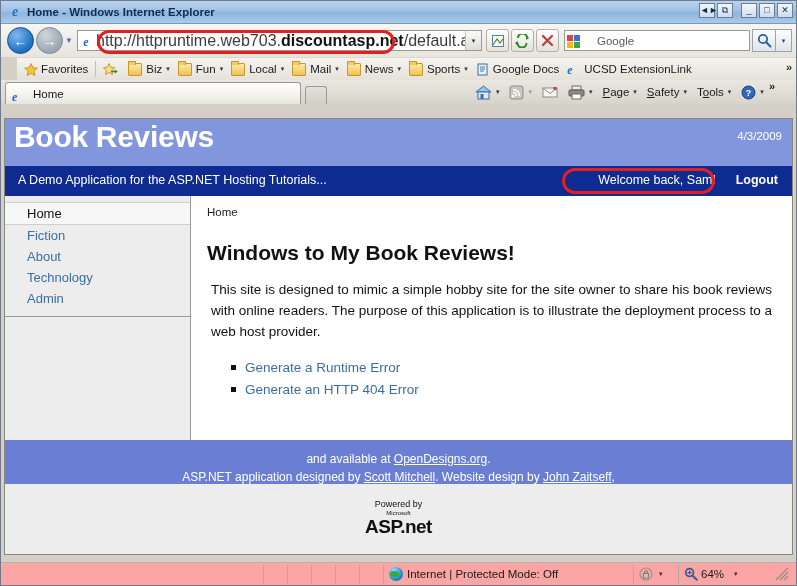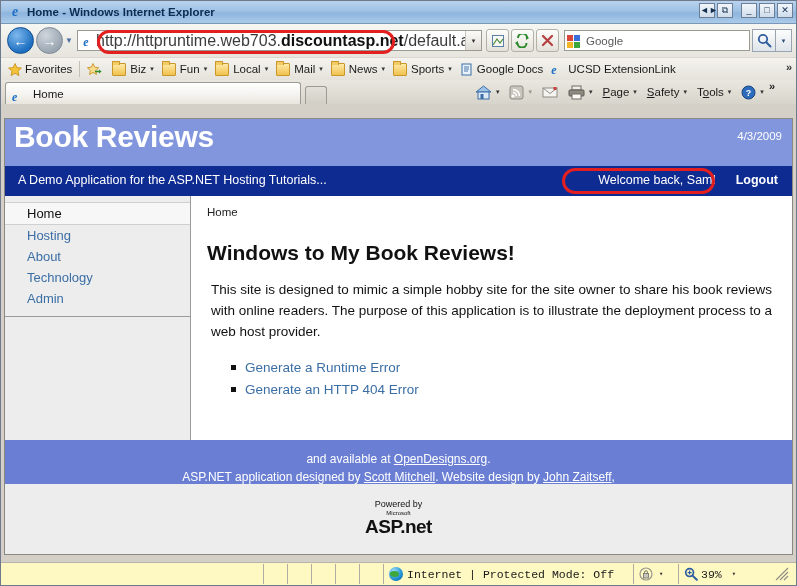--- a/index.html
+++ b/index.html
@@ -51,35 +51,35 @@
   .url-text b{color:#111;font-weight:bold;}
   .url-drop{width:15px;height:19px;flex:0 0 auto;border-left:1px solid #c5c5bd;
     background:linear-gradient(to bottom,#fbfbf9,#dedcd4);
     font-size:7px;text-align:center;line-height:19px;color:#333;}
   .abtn{width:23px;height:23px;flex:0 0 auto;margin-left:2px;
     border:1px solid #b3b0a6;border-radius:3px;
     background:linear-gradient(to bottom,#fdfdfc,#e3e1d9);
     display:flex;align-items:center;justify-content:center;box-sizing:border-box;}
   .searchwrap{width:186px;height:21px;flex:0 0 auto;margin-left:5px;display:flex;
     align-items:center;background:#fff;border:1px solid #9a9a93;box-sizing:border-box;}
-  .search-txt{font-size:11.5px;color:#5a5a5a;padding-left:4px;}
+  .search-txt{font-size:11.5px;color:#5a5a5a;padding-left:4px;margin-left:11px;}
   .gicon{width:15px;height:14px;margin-left:2px;position:relative;flex:0 0 auto;}
   .sbtn{width:24px;height:23px;flex:0 0 auto;border:1px solid #9aa4ae;
     background:linear-gradient(to bottom,#fdfdfd,#dfe5ea);
     display:flex;align-items:center;justify-content:center;margin-left:2px;box-sizing:border-box;}
   .sbtn2{width:16px;height:23px;flex:0 0 auto;border:1px solid #9aa4ae;border-left:none;
     background:linear-gradient(to bottom,#fdfdfd,#dfe5ea);
     display:flex;align-items:center;justify-content:center;box-sizing:border-box;
     font-size:7px;color:#2a4d7a;}
 
   
   .favbar{height:22px;display:flex;align-items:center;
     background:linear-gradient(to bottom,#f4f3ef,#e4e2da);
     border-top:1px solid #d9d7cf;padding:0 3px;font-size:11.5px;color:#1a1a1a;
-    position:relative;}
+    position:relative;margin-left:16px;}
   .favitem{display:flex;align-items:center;height:19px;padding:0 4px;white-space:nowrap;flex:0 0 auto;}
   .vsep{width:1px;height:16px;background:#c3c0b6;margin:0 3px;flex:0 0 auto;}
   .star{width:14px;height:13px;margin-right:3px;flex:0 0 auto;position:relative;}
   .folder{width:12px;height:11px;margin-right:4px;flex:0 0 auto;position:relative;
     background:linear-gradient(to bottom,#ffe9a8,#f0c24e);
     border:1px solid #c9972a;border-radius:1px;}
   .folder:before{content:"";position:absolute;left:-1px;top:-3px;width:6px;height:3px;
     background:#f3cb63;border:1px solid #c9972a;border-bottom:none;border-radius:1px 1px 0 0;}
   .caret{font-size:7px;margin-left:4px;color:#333;}
   .chevr{position:absolute;right:4px;top:3px;font-size:11px;color:#333;font-weight:bold;}
@@ -139,21 +139,21 @@
   .sitefoot .fl{font-size:12px;color:#ffffff;line-height:18px;}
   .sitefoot a{color:#ffffff;text-decoration:underline;}
   .powered{background:#ededed;height:100%;text-align:center;padding-top:15px;box-sizing:border-box;}
   .pw1{font-size:9px;color:#111;line-height:10px;}
   .pw2{font-size:6px;color:#111;line-height:7px;margin-top:1px;}
   .pw3{font-size:19px;font-weight:bold;color:#111;line-height:19px;letter-spacing:-0.5px;
     font-family:"Liberation Sans",sans-serif;}
 
   
   .statusbar{position:absolute;left:0;bottom:0;width:795px;height:22px;
-    background:#fef9c3;display:flex;align-items:center;border-top:1px solid #b8b4ab;font-family:Liberation Mono, monospace;}
+    background:#fca5a5;display:flex;align-items:center;border-top:1px solid #b8b4ab;}
   .scell{height:20px;border-right:1px solid #b0aca3;box-sizing:border-box;
     display:flex;align-items:center;padding:0 5px;font-size:11.5px;color:#1a1a1a;
     white-space:nowrap;}
   .grip{width:14px;height:14px;margin-left:auto;margin-right:2px;position:relative;}
 
   .redoval{position:absolute;border:3px solid #e41f1f;border-radius:14px;
     pointer-events:none;box-sizing:border-box;}
   .globe{width:14px;height:14px;border-radius:50%;flex:0 0 auto;margin-right:4px;
     background:radial-gradient(circle at 35% 30%,#9fe0ff,#1f8fd0 60%,#0d5c93);
     position:relative;overflow:hidden;}
@@ -378,21 +378,21 @@
         <div class="logout">Logout</div>
       </div>
 
       <div class="body-area">
         <div class="sidebar">
           <div class="navbox">
             <div class="navitem active">
               <span>Home</span>
             </div>
             <div class="navitem">
-              <a href="#">Hosting</a>
+              <a href="#">Fiction</a>
             </div>
             <div class="navitem">
               <a href="#">About</a>
             </div>
             <div class="navitem">
               <a href="#">Technology</a>
             </div>
             <div class="navitem">
               <a href="#">Admin</a>
             </div>
@@ -446,21 +446,21 @@
         <path d="M5.6 6.5 v-1.4 a1.4 1.4 0 0 1 2.8 0 v1.4" stroke="#6f6c65" fill="none" stroke-width="0.9"></path>
       </svg>
       <span class="caret">▾</span>
     </div>
     <div class="scell" style="width:auto;flex:1 1 auto;border-right:none;">
       <svg width="14" height="14" viewBox="0 0 14 14" aria-hidden="true" style="margin-right:3px;">
         <circle cx="5.6" cy="5.6" r="3.9" stroke="#2e5d9e" stroke-width="1.7" fill="none"></circle>
         <path d="M8.6 8.6 L12.8 12.8" stroke="#2e5d9e" stroke-width="2" stroke-linecap="round"></path>
         <path d="M3.6 5.6 H7.6 M5.6 3.6 V7.6" stroke="#2e5d9e" stroke-width="1.2"></path>
       </svg>
-      <span>39%</span>
+      <span>64%</span>
       <span class="caret" style="margin-left:10px;">▾</span>
       <span class="grip">
         <svg width="14" height="14" viewBox="0 0 14 14" aria-hidden="true">
           <path d="M13 5 L5 13 M13 9 L9 13 M13 1 L1 13" stroke="#8f8c84" stroke-width="1.1"></path>
         </svg>
       </span>
     </div>
   </div>
 
   <div class="redoval" style="left:96px;top:29px;width:298px;height:24px;"></div>

